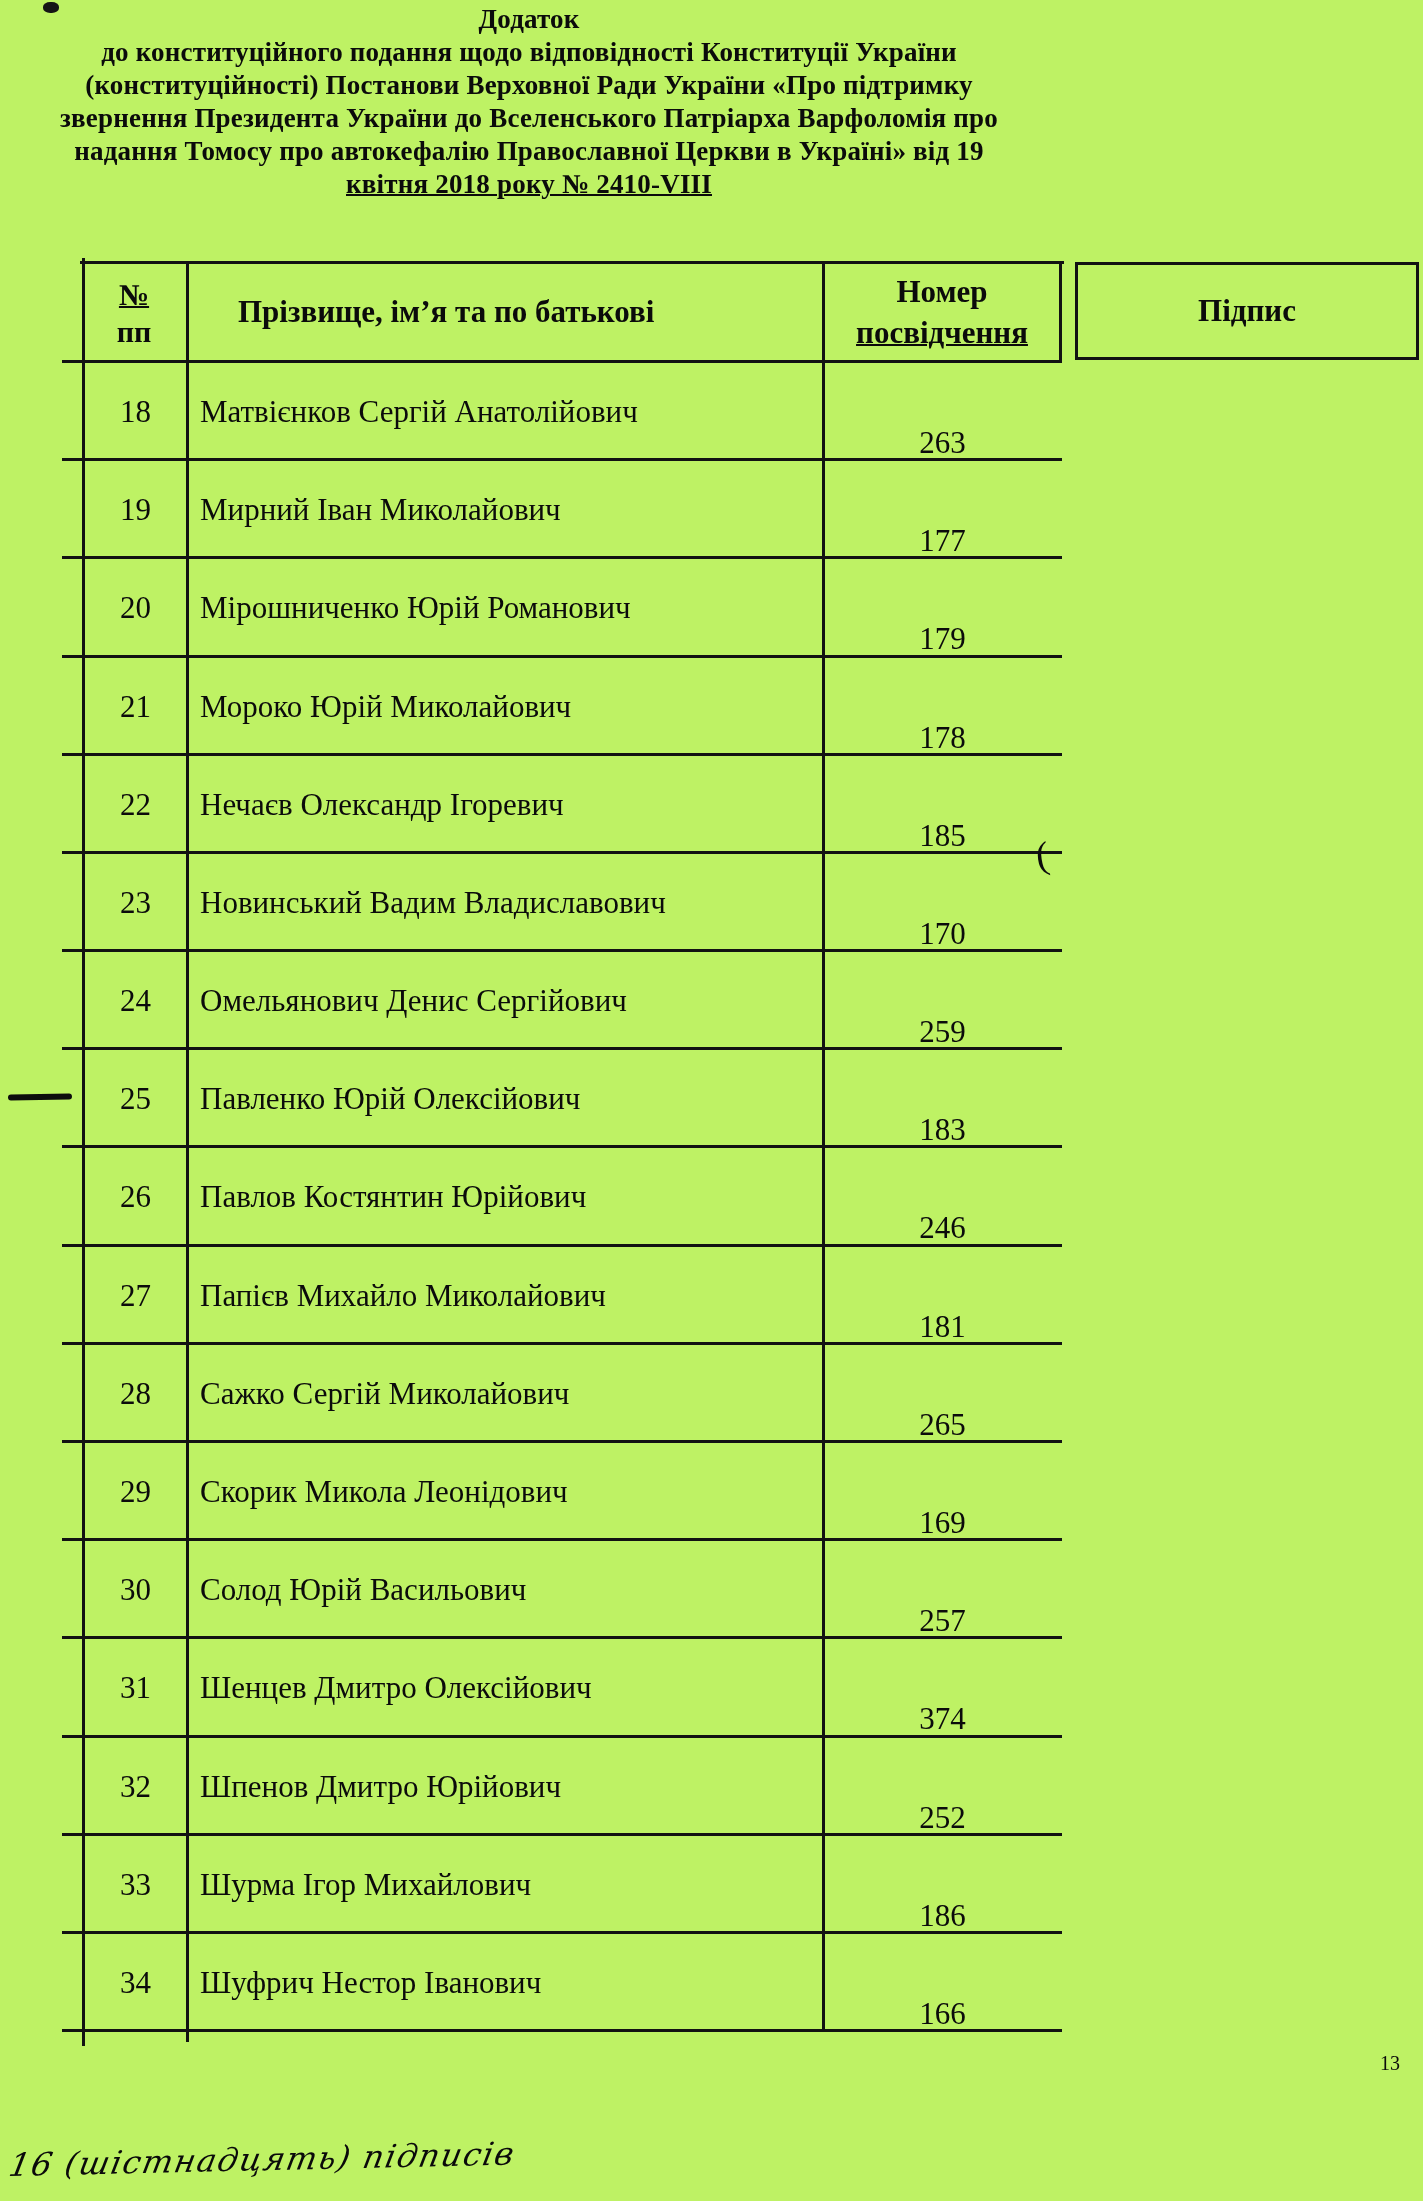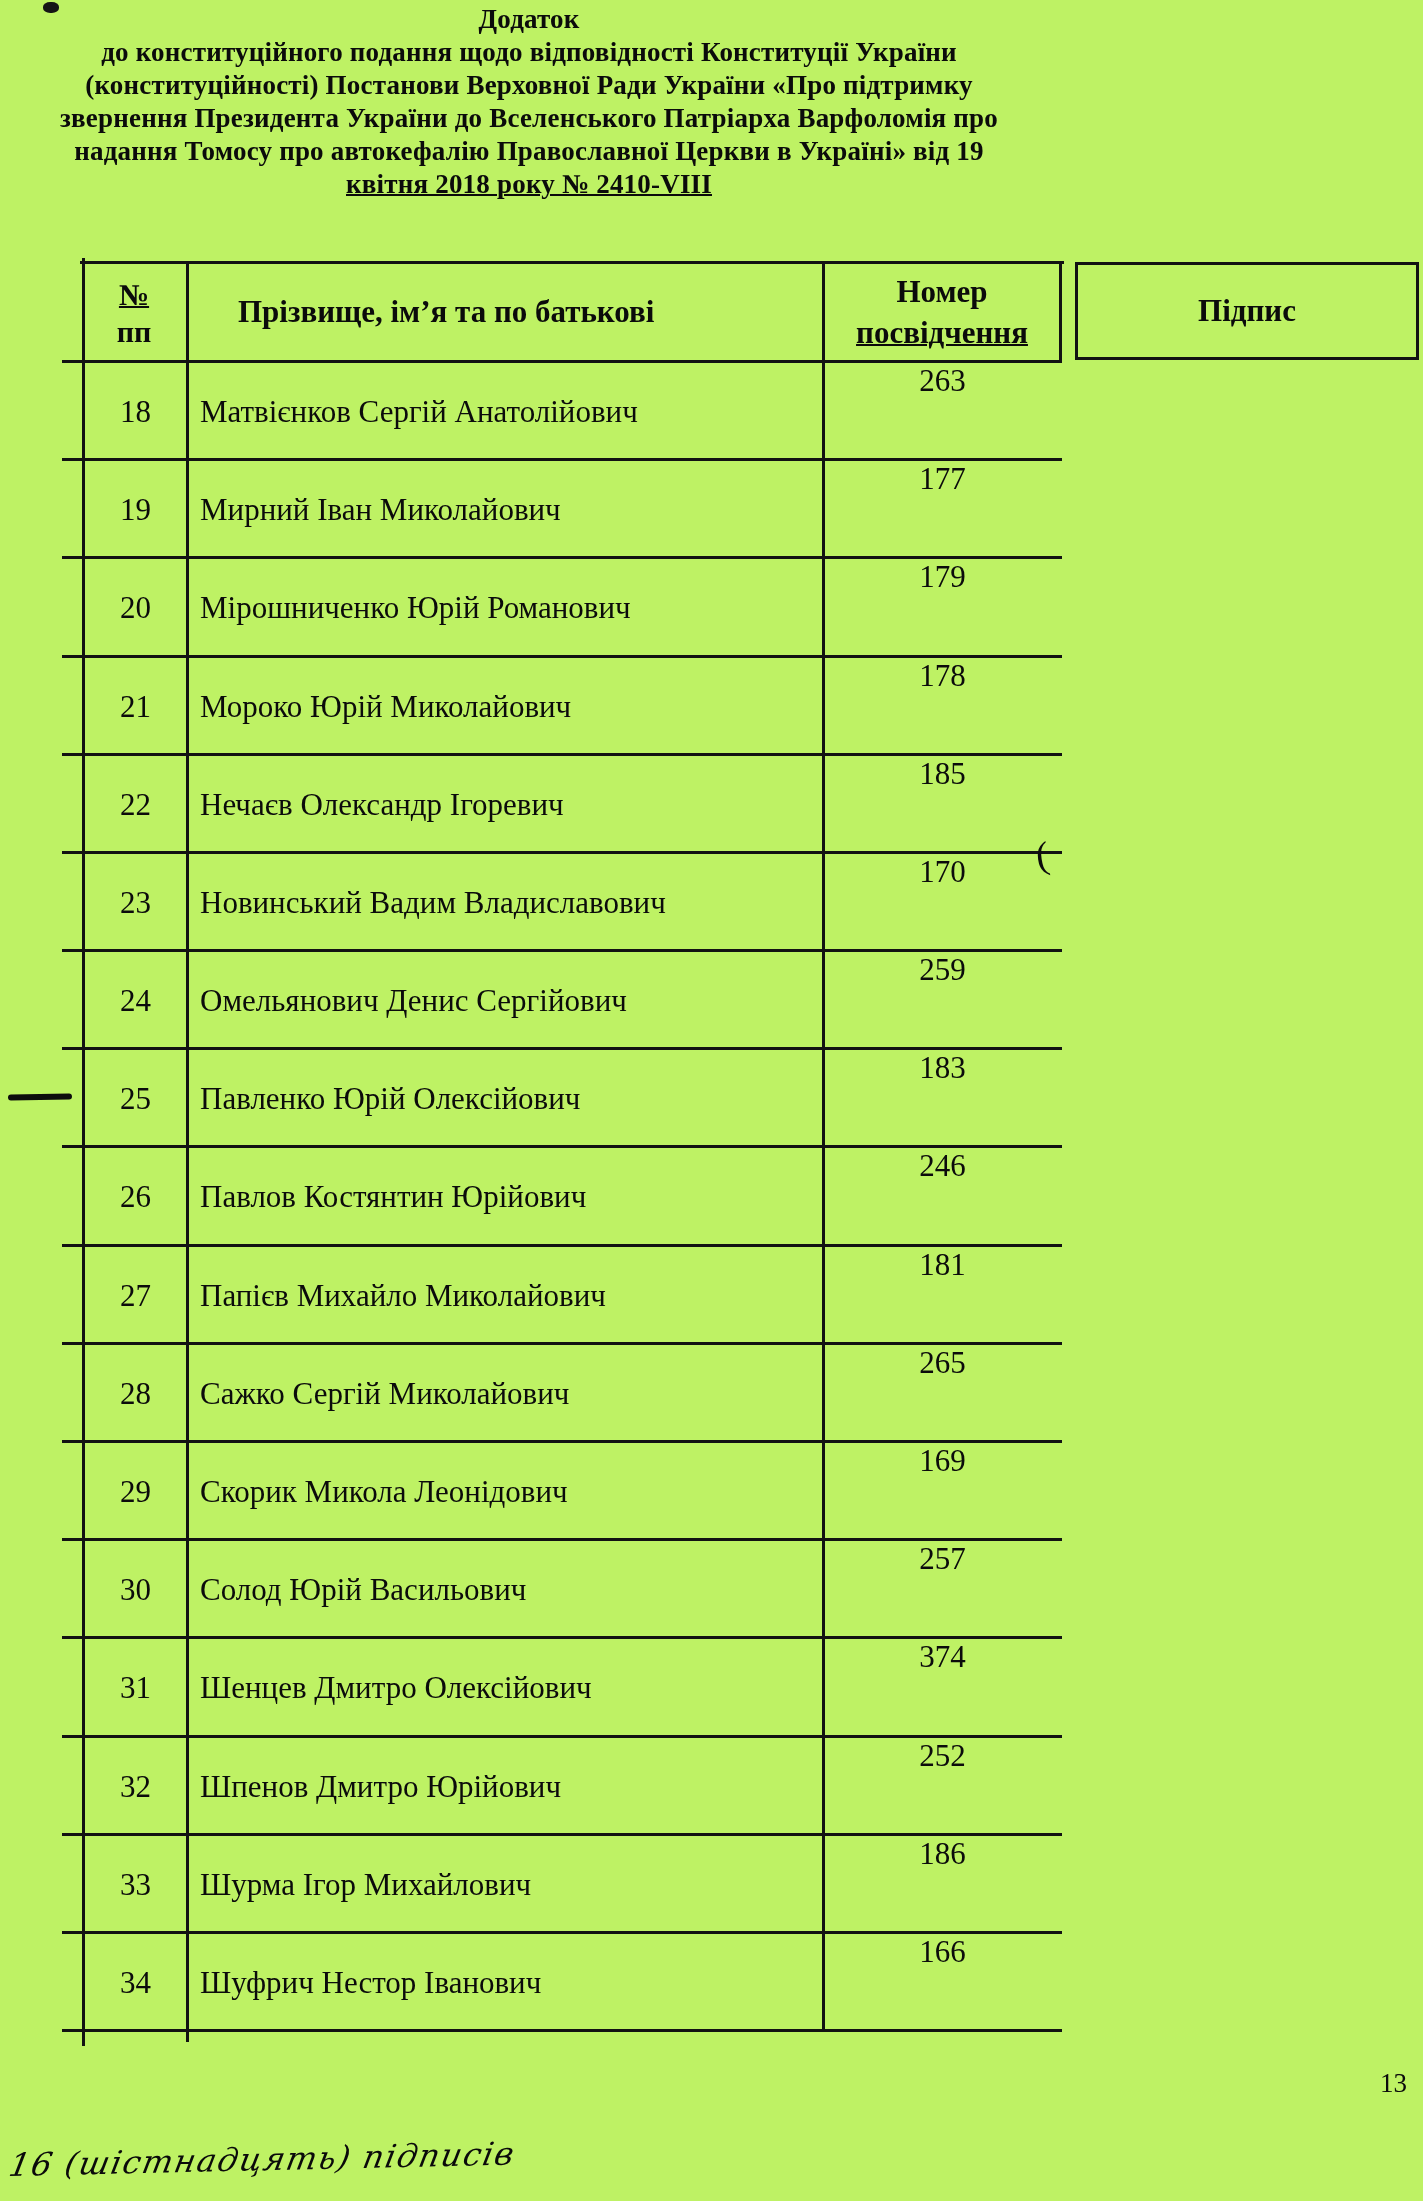--- a/index.html
+++ b/index.html
@@ -29,28 +29,28 @@
   .th-num .u { text-decoration:underline; text-decoration-thickness:2px; }
   .th-name { left:190px; top:263px; width:628px; height:97px; display:flex; align-items:center; padding-left:48px; font-size:31px; }
   .th-cert { left:825px; top:264px; width:234px; height:96px; display:flex; flex-direction:column; align-items:center; justify-content:center; font-size:31px; line-height:41px; }
   .th-cert .u { text-decoration:underline; text-decoration-thickness:2px; }
   .th-sign { left:1075px; top:262px; width:344px; height:98px; border:3px solid #121212; display:flex; align-items:center; justify-content:center; font-size:31px; }
 
   
   .trow { position:absolute; left:60px; width:1004px; height:98px; }
   .cell-num  { position:absolute; left:22px; top:0; width:107px; height:100%; display:flex; align-items:center; justify-content:center; font-size:31px; }
   .cell-name { position:absolute; left:140px; top:0; width:615px; height:100%; display:flex; align-items:center; font-size:31px; white-space:nowrap; }
-  .cell-cert { position:absolute; left:763px; top:0; width:239px; height:100%; display:flex; align-items:flex-start; justify-content:center; font-size:31px; }
+  .cell-cert { position:absolute; left:763px; top:0; width:239px; height:100%; display:flex; align-items:flex-end; justify-content:center; font-size:31px; }
   .cell-sign { position:absolute; left:1015px; top:0; width:350px; height:100%; }
 
   
   .speck { position:absolute; left:43px; top:2px; width:16px; height:11px; background:#151515; border-radius:45%; }
   .margin-dash { position:absolute; left:8px; top:1094px; width:64px; height:6px; background:#0d0d0d; border-radius:3px / 50%; transform:rotate(-1deg); }
   .stray-paren { position:absolute; left:1036px; top:833px; font-size:38px; font-weight:normal; transform:rotate(-8deg); }
-  .page-number { position:absolute; left:1380px; top:2052px; font-size:27px;margin-top:16px; }
+  .page-number { position:absolute; left:1380px; top:2052px; font-size:20px; }
   .handwriting {
     position:absolute; left:6px; top:2146px; font-size:32px; font-style:italic;
     font-family:"DejaVu Serif",serif; letter-spacing:1.5px; color:#0a0a0a;
     transform:skewX(-12deg) rotate(-1.3deg); transform-origin:left bottom; white-space:nowrap;
   }
 </style>
 </head>
 <body>
 
 <div class="scan">

